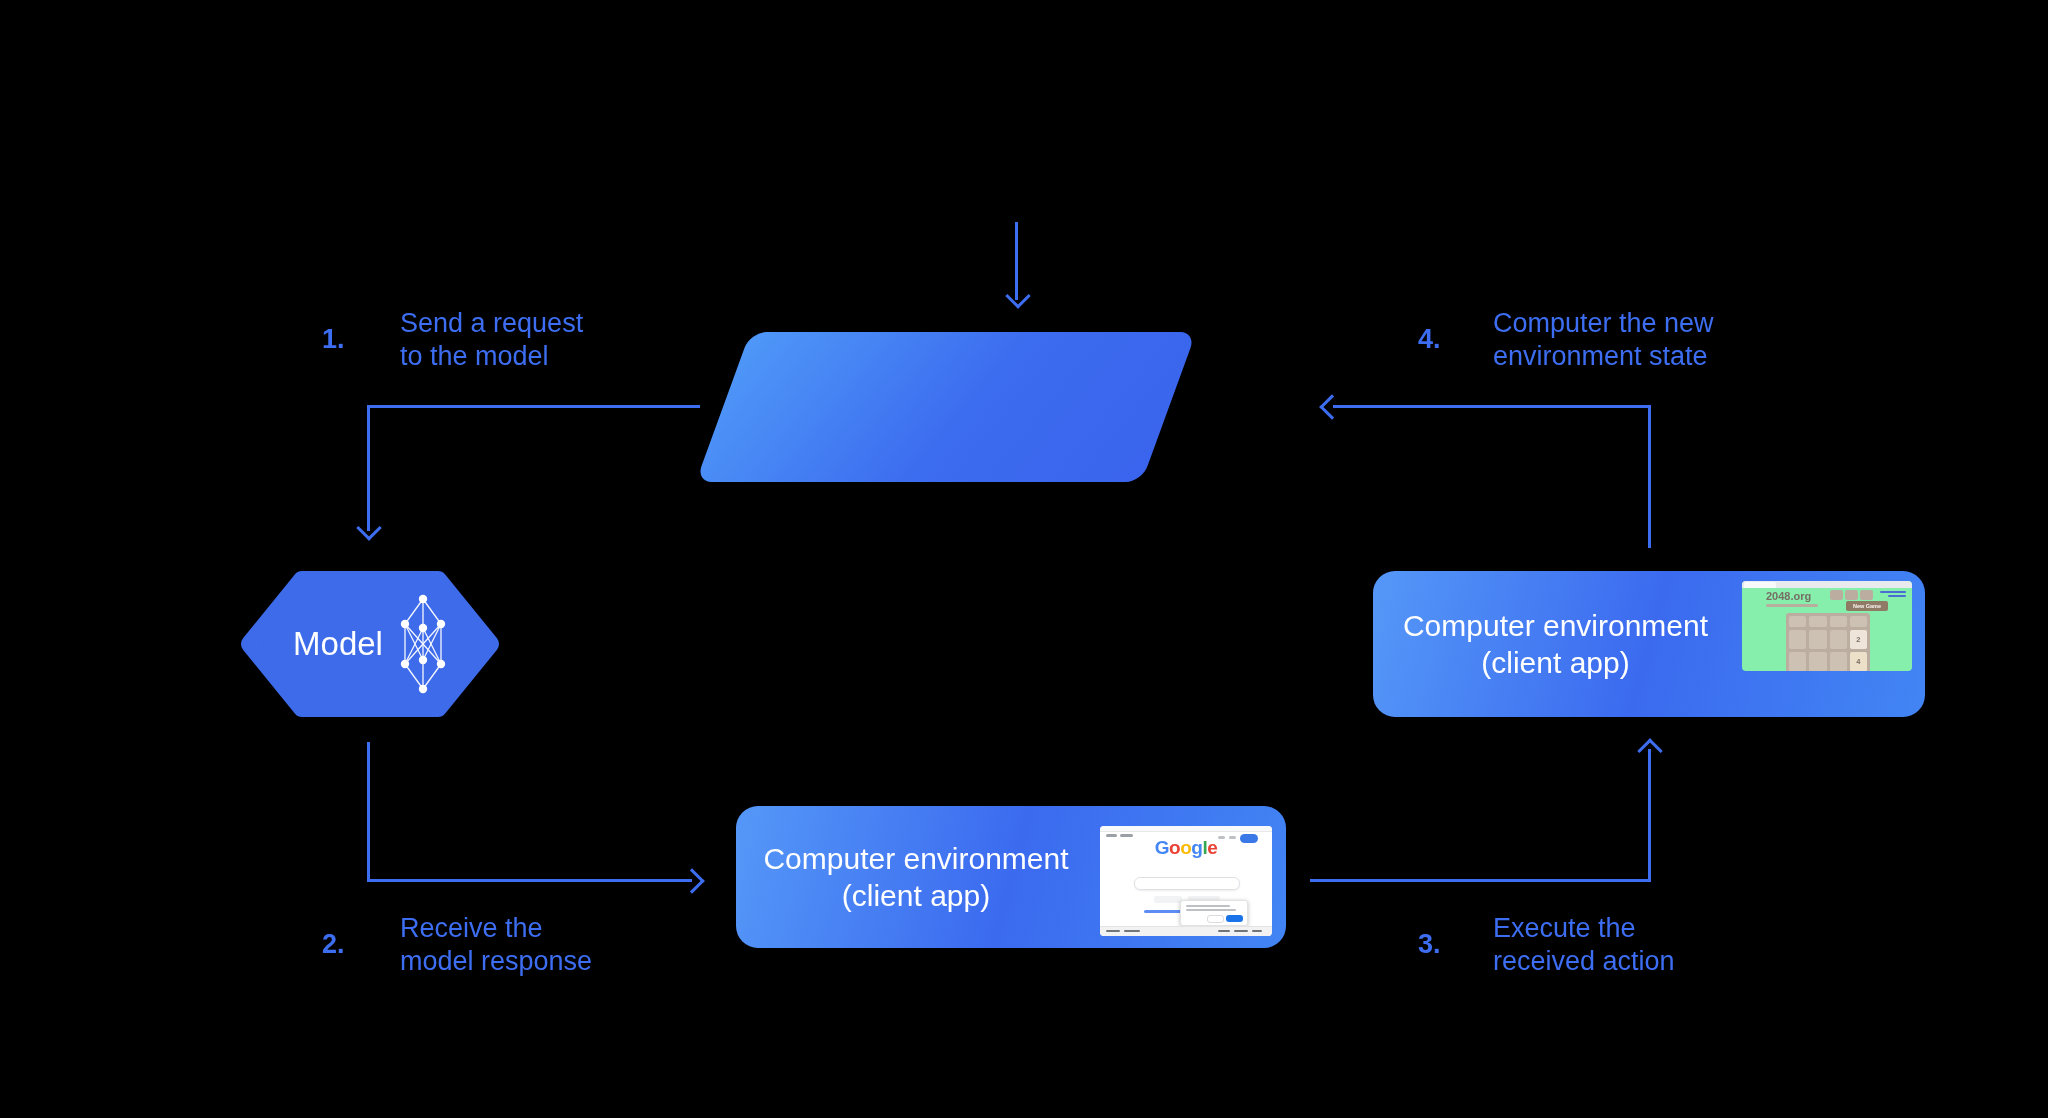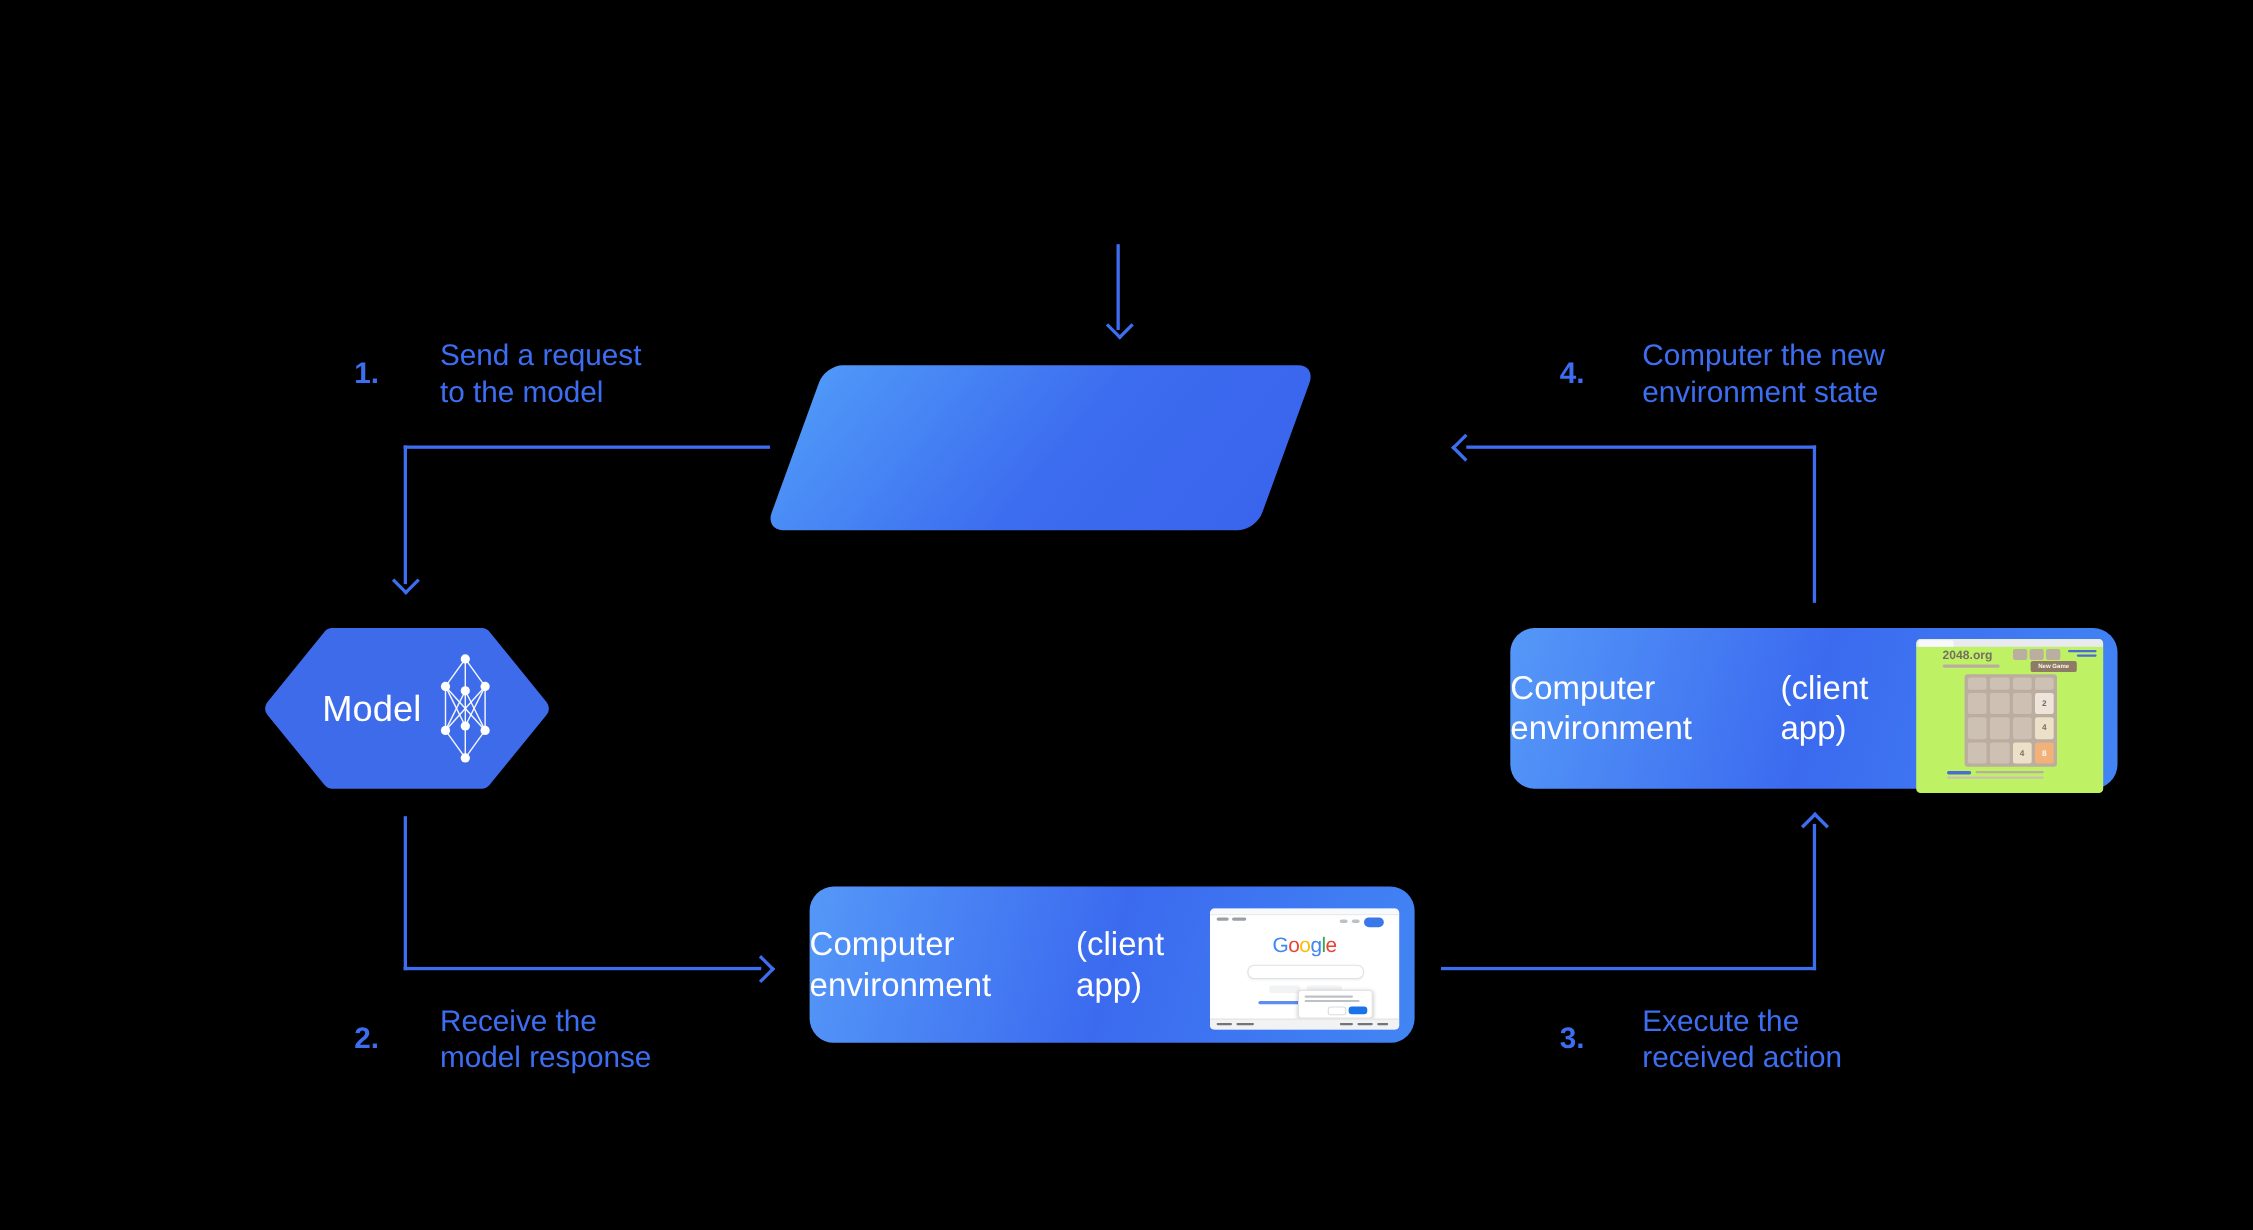--- a/index.html
+++ b/index.html
@@ -18,52 +18,52 @@
   .para-text{left:723px;top:332px;width:446px;height:150px;display:flex;flex-direction:column;
         align-items:center;justify-content:center;color:#fff;font-size:31px;line-height:40px;}
 
   .hex-wrap{left:240px;top:570px;width:260px;height:148px;}
   .hex-content{left:240px;top:570px;width:260px;height:148px;display:flex;align-items:center;
         justify-content:center;gap:16px;color:#fff;font-size:33px;}
 
   .envbox{border-radius:22px;background:linear-gradient(105deg,#5598F8 0%,#3B6AEF 50%,#4285F4 100%);}
   .envbox.bottom{left:736px;top:806px;width:550px;height:142px;}
   .envbox.right{left:1373px;top:571px;width:552px;height:146px;}
-  .env-text{position:absolute;top:0;bottom:0;display:flex;justify-content:center;
+  .env-text{position:absolute;top:0;bottom:0;display:flex;flex-direction:column;justify-content:center;
         align-items:center;color:#fff;font-size:30px;line-height:37px;}
   .envbox.bottom .env-text{left:0;width:360px;}
   .envbox.right .env-text{left:0;width:365px;}
 
   
   .stepnum{color:var(--accent);font-size:27px;font-weight:600;}
   .steptext{color:var(--accent);font-size:27px;font-weight:500;line-height:33px;}
 
   
   .line{position:absolute;background:var(--accent);}
   .chev{position:absolute;width:15px;height:15px;border-right:3px solid var(--accent);
         border-bottom:3px solid var(--accent);}
 
   
   .thumb{background:#fff;border-radius:4px;overflow:hidden;}
   .g-thumb{left:1100px;top:826px;width:172px;height:110px;}
   .blurwrap{position:absolute;inset:0;filter:blur(0.5px);}
   .bar{position:absolute;border-radius:1.5px;}
   .g-top{position:absolute;top:0;left:0;right:0;height:5px;background:#f8f9fa;border-bottom:1px solid #e8e8e8;}
   .g-signin{position:absolute;left:140px;top:8px;width:18px;height:9px;border-radius:5px;background:#3B78E7;}
-  .g-logo{position:absolute;left:0;right:0;top:24px;text-align:center;font-size:19px;font-weight:400;letter-spacing:-.5px;line-height:19px;}
+  .g-logo{position:absolute;left:0;right:0;top:12px;text-align:center;font-size:19px;font-weight:700;letter-spacing:-.5px;line-height:19px;}
   .g-search{position:absolute;left:34px;top:51px;width:104px;height:11px;border:1px solid #dfe1e5;
         border-radius:6px;background:#fff;box-shadow:0 1px 2px rgba(0,0,0,.08);}
   .g-btn{position:absolute;top:70px;height:7px;background:#f1f3f4;border-radius:2px;}
   .g-link{position:absolute;top:84px;height:3px;background:#4078F2;border-radius:1.5px;opacity:.85;}
   .g-cookie{position:absolute;left:80px;top:74px;width:66px;height:24px;background:#fff;border:1px solid #e3e3e3;
         border-radius:3px;box-shadow:0 1px 4px rgba(0,0,0,.25);}
   .g-footer{position:absolute;left:0;right:0;bottom:0;height:9px;background:#f2f2f2;border-top:1px solid #e4e4e4;}
 
   
-  .z-thumb{left:1742px;top:581px;width:170px;height:140px;background:#bef264;}
+  .z-thumb{left:1742px;top:581px;width:170px;height:90px;background:#86efac;}
   .z-chrome{position:absolute;top:0;left:0;right:0;height:7px;background:#e8eaed;}
   .z-tab{position:absolute;left:2px;top:1px;width:32px;height:6px;background:#f8f9fa;border-radius:2px 2px 0 0;}
   .z-title{position:absolute;left:24px;top:9px;font-size:11px;font-weight:700;color:#776e65;}
   .z-score{position:absolute;top:9px;width:13px;height:10px;background:#bbada0;border-radius:2px;}
   .z-btn{position:absolute;left:104px;top:20px;width:42px;height:10px;background:#8f7a66;border-radius:2px;
         color:#f9f6f2;font-size:5.5px;display:flex;align-items:center;justify-content:center;font-weight:700;}
   .z-grid{position:absolute;left:44px;top:32px;width:84px;height:84px;background:#bbada0;border-radius:3px;
         display:grid;grid-template-columns:repeat(4,1fr);gap:3px;padding:3px;box-sizing:border-box;}
   .z-grid .cell{border-radius:2px;display:flex;align-items:center;justify-content:center;
         font-size:7.5px;font-weight:700;color:#776e65;}

